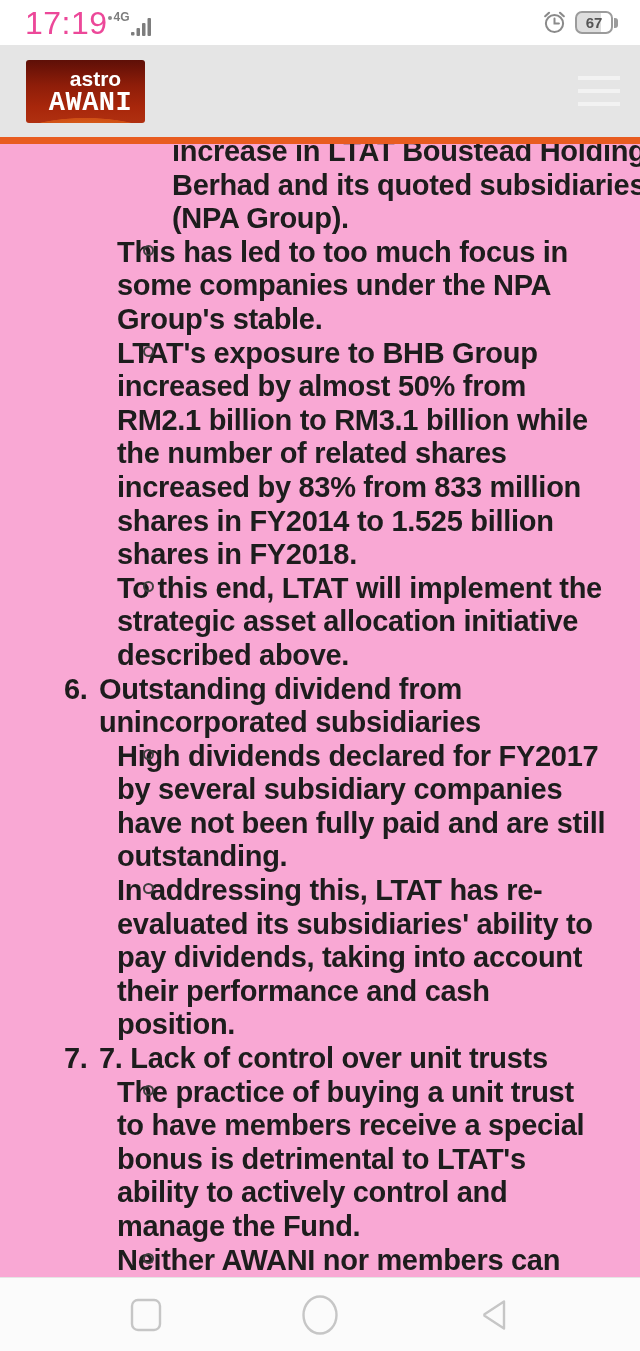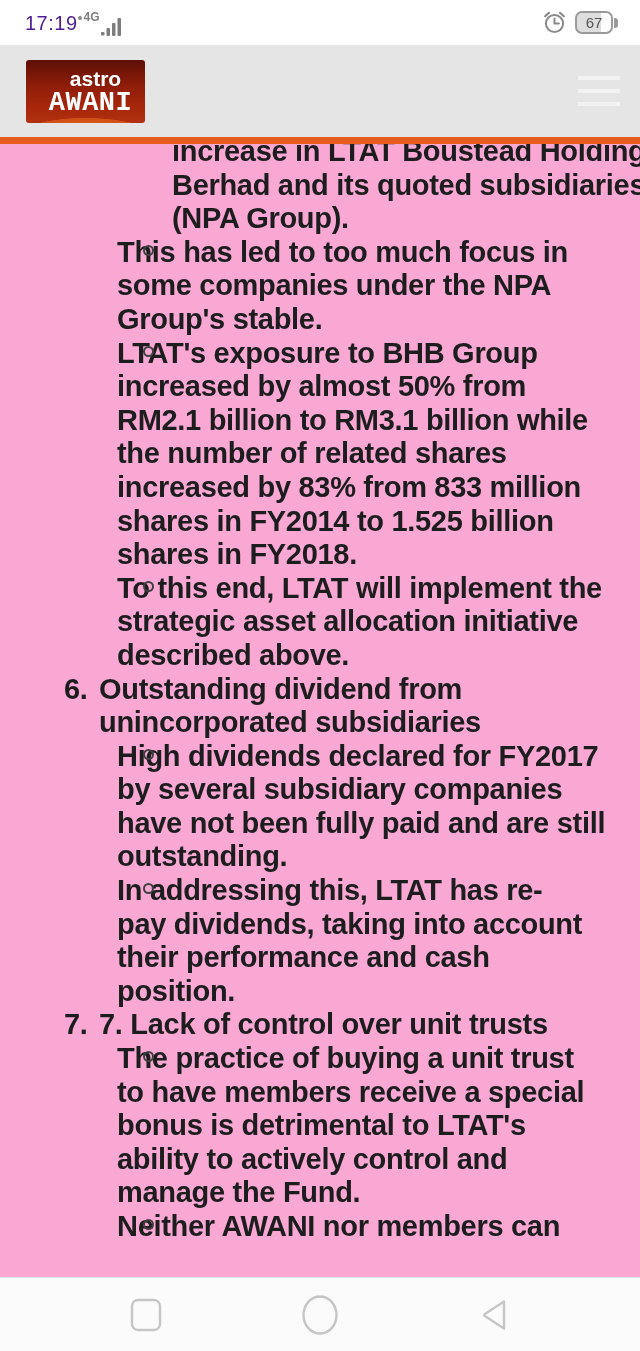--- a/index.html
+++ b/index.html
@@ -2,29 +2,29 @@
 <html><head>
 <meta charset="utf-8">
 <style>
   * { margin: 0; padding: 0; box-sizing: border-box; }
   html, body { width: 640px; height: 1351px; overflow: hidden; background: #fff;
     font-family: "Liberation Sans", sans-serif; }
   .phone { position: relative; width: 640px; height: 1351px; background: #fff; overflow: hidden; }
 
   
   .status-bar { height: 45px; background: #fff; display: flex; align-items: center; padding: 0 22px 0 25px; }
-  .time { font-size: 20px; color: #4c1d95; letter-spacing: 0.5px; margin-top: 2px; }
+  .time { font-size: 32px; color: #ec4899; letter-spacing: 0.5px; margin-top: 2px; }
   .sig-group { display: flex; align-items: flex-end; height: 26px; }
   .mini-dot { width: 4px; height: 4px; background: #8a8a8a; border-radius: 50%; margin-bottom: 16px; }
   .net-label { font-size: 12px; font-weight: bold; color: #7d7d7d; margin: 0 1px 12px 2px; }
   .spacer { flex: 1; }
   .battery { width: 38px; height: 23px; border: 2px solid #9b9b9b; border-radius: 7px;
     display: flex; align-items: center; justify-content: center; margin-left: 8px;
     background: linear-gradient(90deg, #dedede 0 70%, #ffffff 70%); }
-  .battery-num { font-size: 15px; font-weight: normal; color: #555; }
+  .battery-num { font-size: 15px; font-weight: bold; color: #555; }
   .battery-nub { width: 4px; height: 10px; background: #9b9b9b; border-radius: 0 3px 3px 0; margin-left: 1px; }
 
   
   .header { height: 92px; background: #e5e5e5; display: flex; align-items: center;
     justify-content: space-between; padding: 0 20px 0 26px; }
   .logo { width: 119px; height: 63px; border-radius: 3px; cursor: pointer;
     display: flex; flex-direction: column; align-items: center; justify-content: center;
     background:
       radial-gradient(140% 95% at 50% 140%, #f08a28 0%, #e06b1c 28%, #cf4f15 50%, rgba(0,0,0,0) 51%),
       linear-gradient(180deg, #5e0f07 0%, #8e1d09 40%, #a8270b 75%, #b03010 100%); }
@@ -134,20 +134,21 @@
         <div class="block bullet">
           <span class="marker"></span>
           <div class="line">High dividends declared for FY2017</div>
           <div class="line">by several subsidiary companies</div>
           <div class="line">have not been fully paid and are still</div>
           <div class="line">outstanding.</div>
         </div>
         <div class="block bullet">
           <span class="marker"></span>
           <div class="line">In addressing this, LTAT has re-</div>
+          <div class="line">evaluated its subsidiaries' ability to</div>
           <div class="line">pay dividends, taking into account</div>
           <div class="line">their performance and cash</div>
           <div class="line">position.</div>
         </div>
         <div class="block numbered">
           <span class="num">7.</span>
           <div class="line">7. Lack of control over unit trusts</div>
         </div>
         <div class="block bullet">
           <span class="marker"></span>

